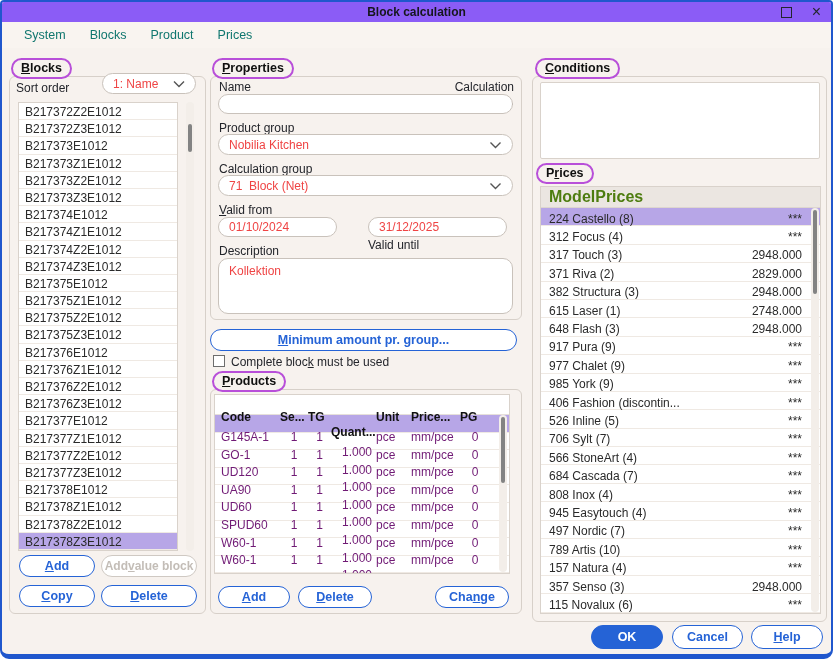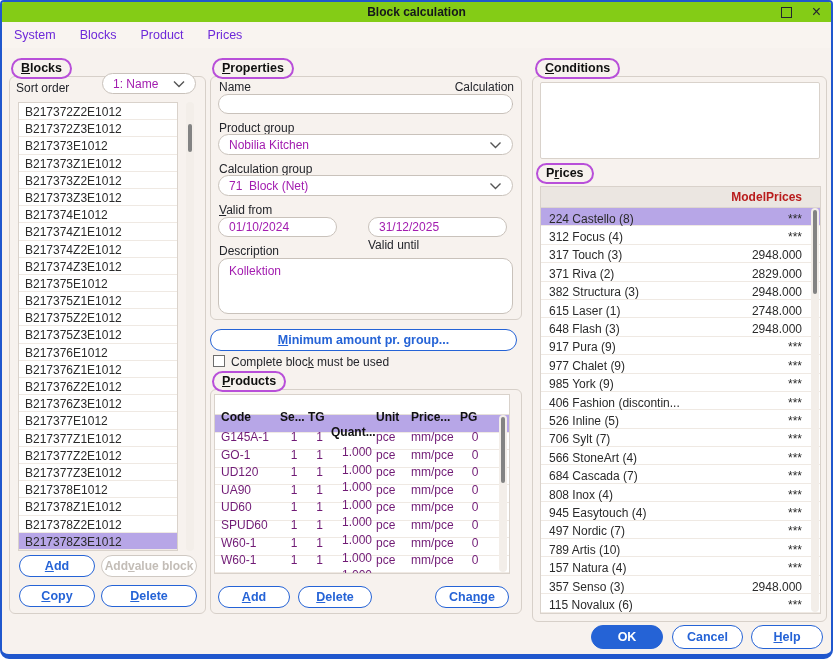--- a/index.html
+++ b/index.html
@@ -1,43 +1,43 @@
 <!DOCTYPE html>
 <html><head>
 <meta charset="utf-8">
 <style>
   * { box-sizing: border-box; margin: 0; padding: 0; }
   html,body { width:833px; height:659px; font-family:"Liberation Sans", sans-serif; }
   #window{ position:relative; width:833px; height:659px; background:#f7f2ee;
            border:2px solid #2057cd; border-bottom-width:5px; border-radius:4px 4px 9px 9px; overflow:hidden; }
 
-  .titlebar{ position:absolute; left:0; top:0; right:0; height:20px; background:#84cc16;
+  .titlebar{ position:absolute; left:0; top:0; right:0; height:20px; background:#8b5cf6;
              display:flex; align-items:center; justify-content:center;
              font-size:12px; font-weight:700; color:#15171c; }
   .win-btns{ position:absolute; right:10px; top:0; height:20px; display:flex; gap:20px; align-items:center; }
   .max-icon{ width:11px; height:11px; border:1.5px solid #23262f; background:transparent; }
   .close-icon{ font-size:16px; line-height:1; color:#23262f; font-weight:400; }
 
   .menubar{ position:absolute; left:0; top:20px; right:0; height:26px; background:#f9f4f0;
-            display:flex; align-items:center; padding-left:12px; gap:24px;
-            font-size:12.5px; color:#6d28d9; }
+            display:flex; align-items:center; padding-left:22px; gap:24px;
+            font-size:12.5px; color:#0f766e; }
   .menu-item{ cursor:default; }
 
   .gbox{ position:absolute; border:1px solid #d7d0c9; border-radius:6px; }
   .whitebox{ position:absolute; background:#fff; border:1px solid #d9d2cb; border-radius:2px; }
 
   .sec-label{ position:absolute; z-index:3; font-size:12.5px; font-weight:700; color:#101010;
               background:#f7f2ee; border:2px solid #b84fd9; border-radius:11px;
               padding:1px 8px; line-height:15px; }
   u{ text-decoration:underline; text-underline-offset:1px; }
 
   .lbl{ position:absolute; font-size:12px; color:#23252b; }
 
   .pill{ position:absolute; background:#fff; border:1px solid #c9c2bb; border-radius:11px;
-         font-size:12px; color:#a21caf; display:flex; align-items:center; padding:0 10px; }
+         font-size:12px; color:#ef4444; display:flex; align-items:center; padding:0 10px; }
   .pill .val{ white-space:pre; }
   .select{ justify-content:space-between; }
   .chev{ display:flex; align-items:center; }
 
   .btn{ position:absolute; background:#fff; border:1.5px solid #2563d6; border-radius:12px;
         color:#2563d6; font-weight:700; font-size:12.5px;
         display:flex; align-items:center; justify-content:center; cursor:default; }
   .btn.disabled{ border-color:#cfc9c3; color:#c3bdb7; }
   .btn.primary{ background:#2563d6; border-color:#2563d6; color:#fff; }
 
@@ -53,22 +53,22 @@
   .p-head,.p-row{ display:grid; grid-template-columns:59px 28px 23px 45px 35px 49px 30px;
                   padding-left:6px; align-items:center; }
   .p-head{ height:20px; font-weight:700; font-size:12px; color:#111; border-bottom:1px solid #e6e0da; }
   .p-row{ height:17.6px; font-size:12px; color:#701a75; border-bottom:1px solid #efe9e3; }
   .c-se,.c-tg,.c-pg{ text-align:center; }
   .c-quant{ text-align:right; padding-right:4px;margin-top:30px; }
   .p-head .c-se,.p-head .c-tg,.p-head .c-pg{ text-align:left; }
   .p-head .c-quant{ text-align:left; padding-right:0; }
 
   
-  .price-head{ display:flex; justify-content:flex-end; align-items:center; height:21px;
-               background:#ebe6e1; font-weight:700; font-size:12px; color:#b91c1c;
+  .price-head{ display:flex; justify-content:flex-start; align-items:center; height:21px;
+               background:#ebe6e1; font-weight:700; font-size:16px; color:#4d7c0f;
                padding:0 18px 0 8px; border-bottom:1px solid #ddd6cf; }
   .price-row{ display:flex; justify-content:space-between; align-items:center; height:18.4px;
               font-size:12px; color:#2a2a2a; padding:4px 18px 0 8px; border-bottom:1px solid #efe9e3; }
 
   .checkbox{ position:absolute; width:12px; height:12px; background:#fff; border:1px solid #6d6d6d; }
 </style>
 </head>
 <body>
 
 <div id="window">

